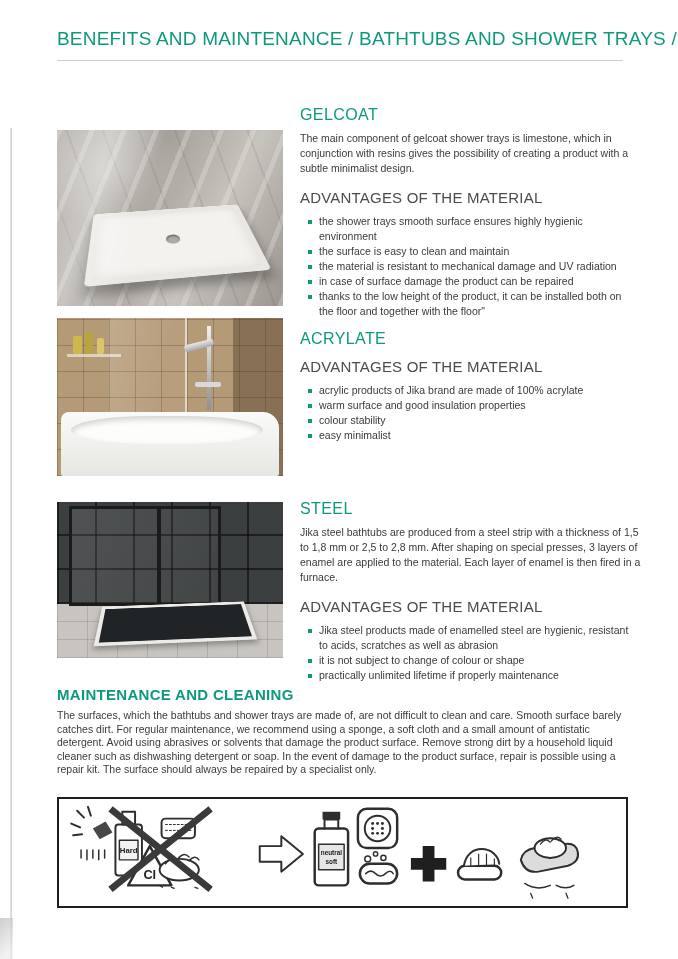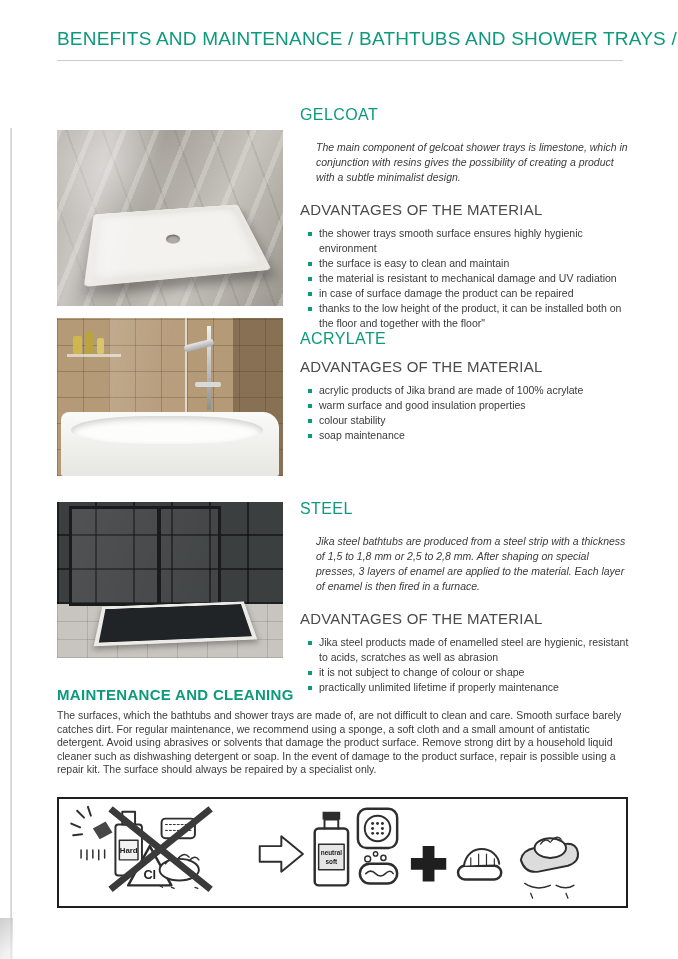--- a/index.html
+++ b/index.html
@@ -39,21 +39,21 @@
   
   .section-text { position: absolute; left: 300px; width: 345px; }
   .section-title {
     margin: 0 0 7px; font-size: 16px; font-weight: 400;
     color: #0d9a7c; letter-spacing: 0.4px;
   }
   .adv-title {
     margin: 13px 0 7px; font-size: 15px; font-weight: 400;
     color: #4b4b4b; letter-spacing: 0.2px;
   }
-  .body-text { margin: 16px; font-size: 10.5px; line-height: 15px; color: #3a3a3a; font-style: italic; }
+  .body-text { margin: 0; font-size: 10.5px; line-height: 15px; color: #3a3a3a; }
   .bullets { list-style: none; margin: 8px; padding: 0; }
   .bullets li {
     position: relative; padding-left: 11px;
     font-size: 10.5px; line-height: 15px; color: #3a3a3a;
   }
   .bullets li::before {
     content: ""; position: absolute; left: 0; top: 5.5px;
     width: 4px; height: 4px; background: #0d9a7c;
   }
 
@@ -210,21 +210,21 @@
       <div class="p2-tub-rim"></div>
     </div>
   </div>
   <div class="section-text" style="top:330px;">
     <h2 class="section-title">ACRYLATE</h2>
     <h3 class="adv-title" style="margin-top:10px;">ADVANTAGES OF THE MATERIAL</h3>
     <ul class="bullets">
       <li>acrylic products of Jika brand are made of 100% acrylate</li>
       <li>warm surface and good insulation properties</li>
       <li>colour stability</li>
-      <li>soap maintenance</li>
+      <li>easy minimalist</li>
     </ul>
   </div>
 
   <div class="photo p3" style="top:502px; height:156px;">
     <div class="p3-wall"></div>
     <div class="p3-floor"></div>
     <div class="p3-glass"></div>
     <div class="p3-bar"></div>
     <div class="p3-tray"></div>
   </div>

